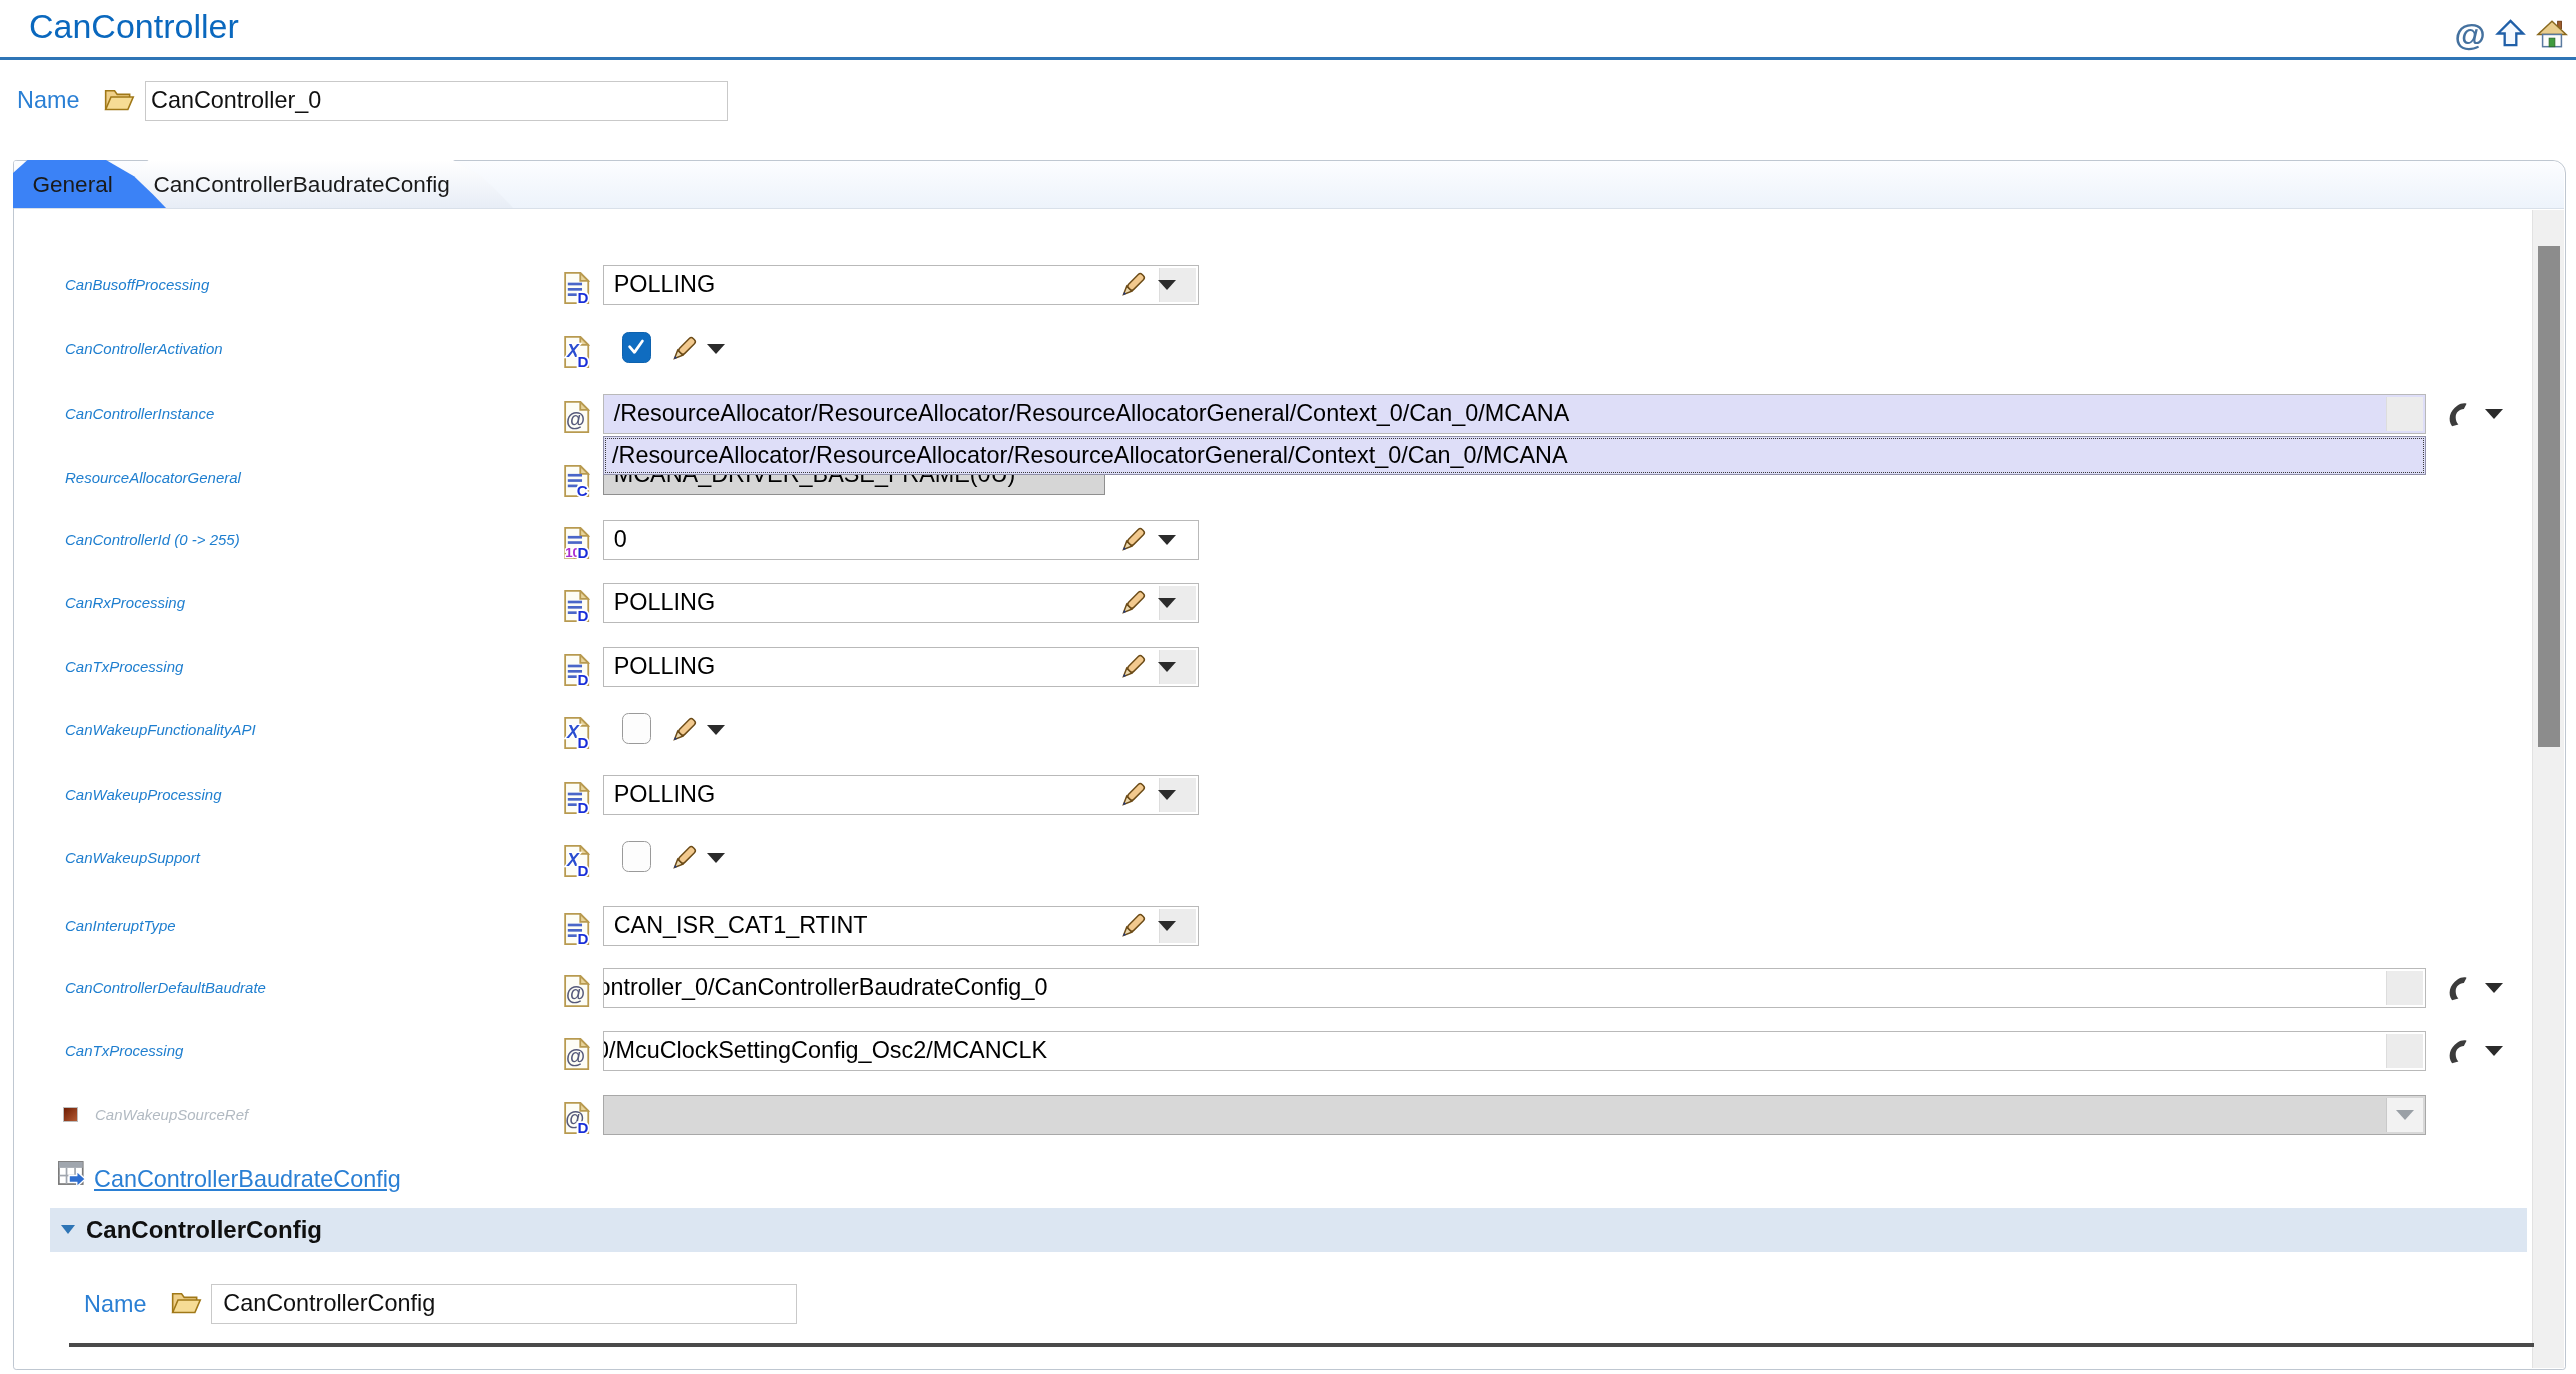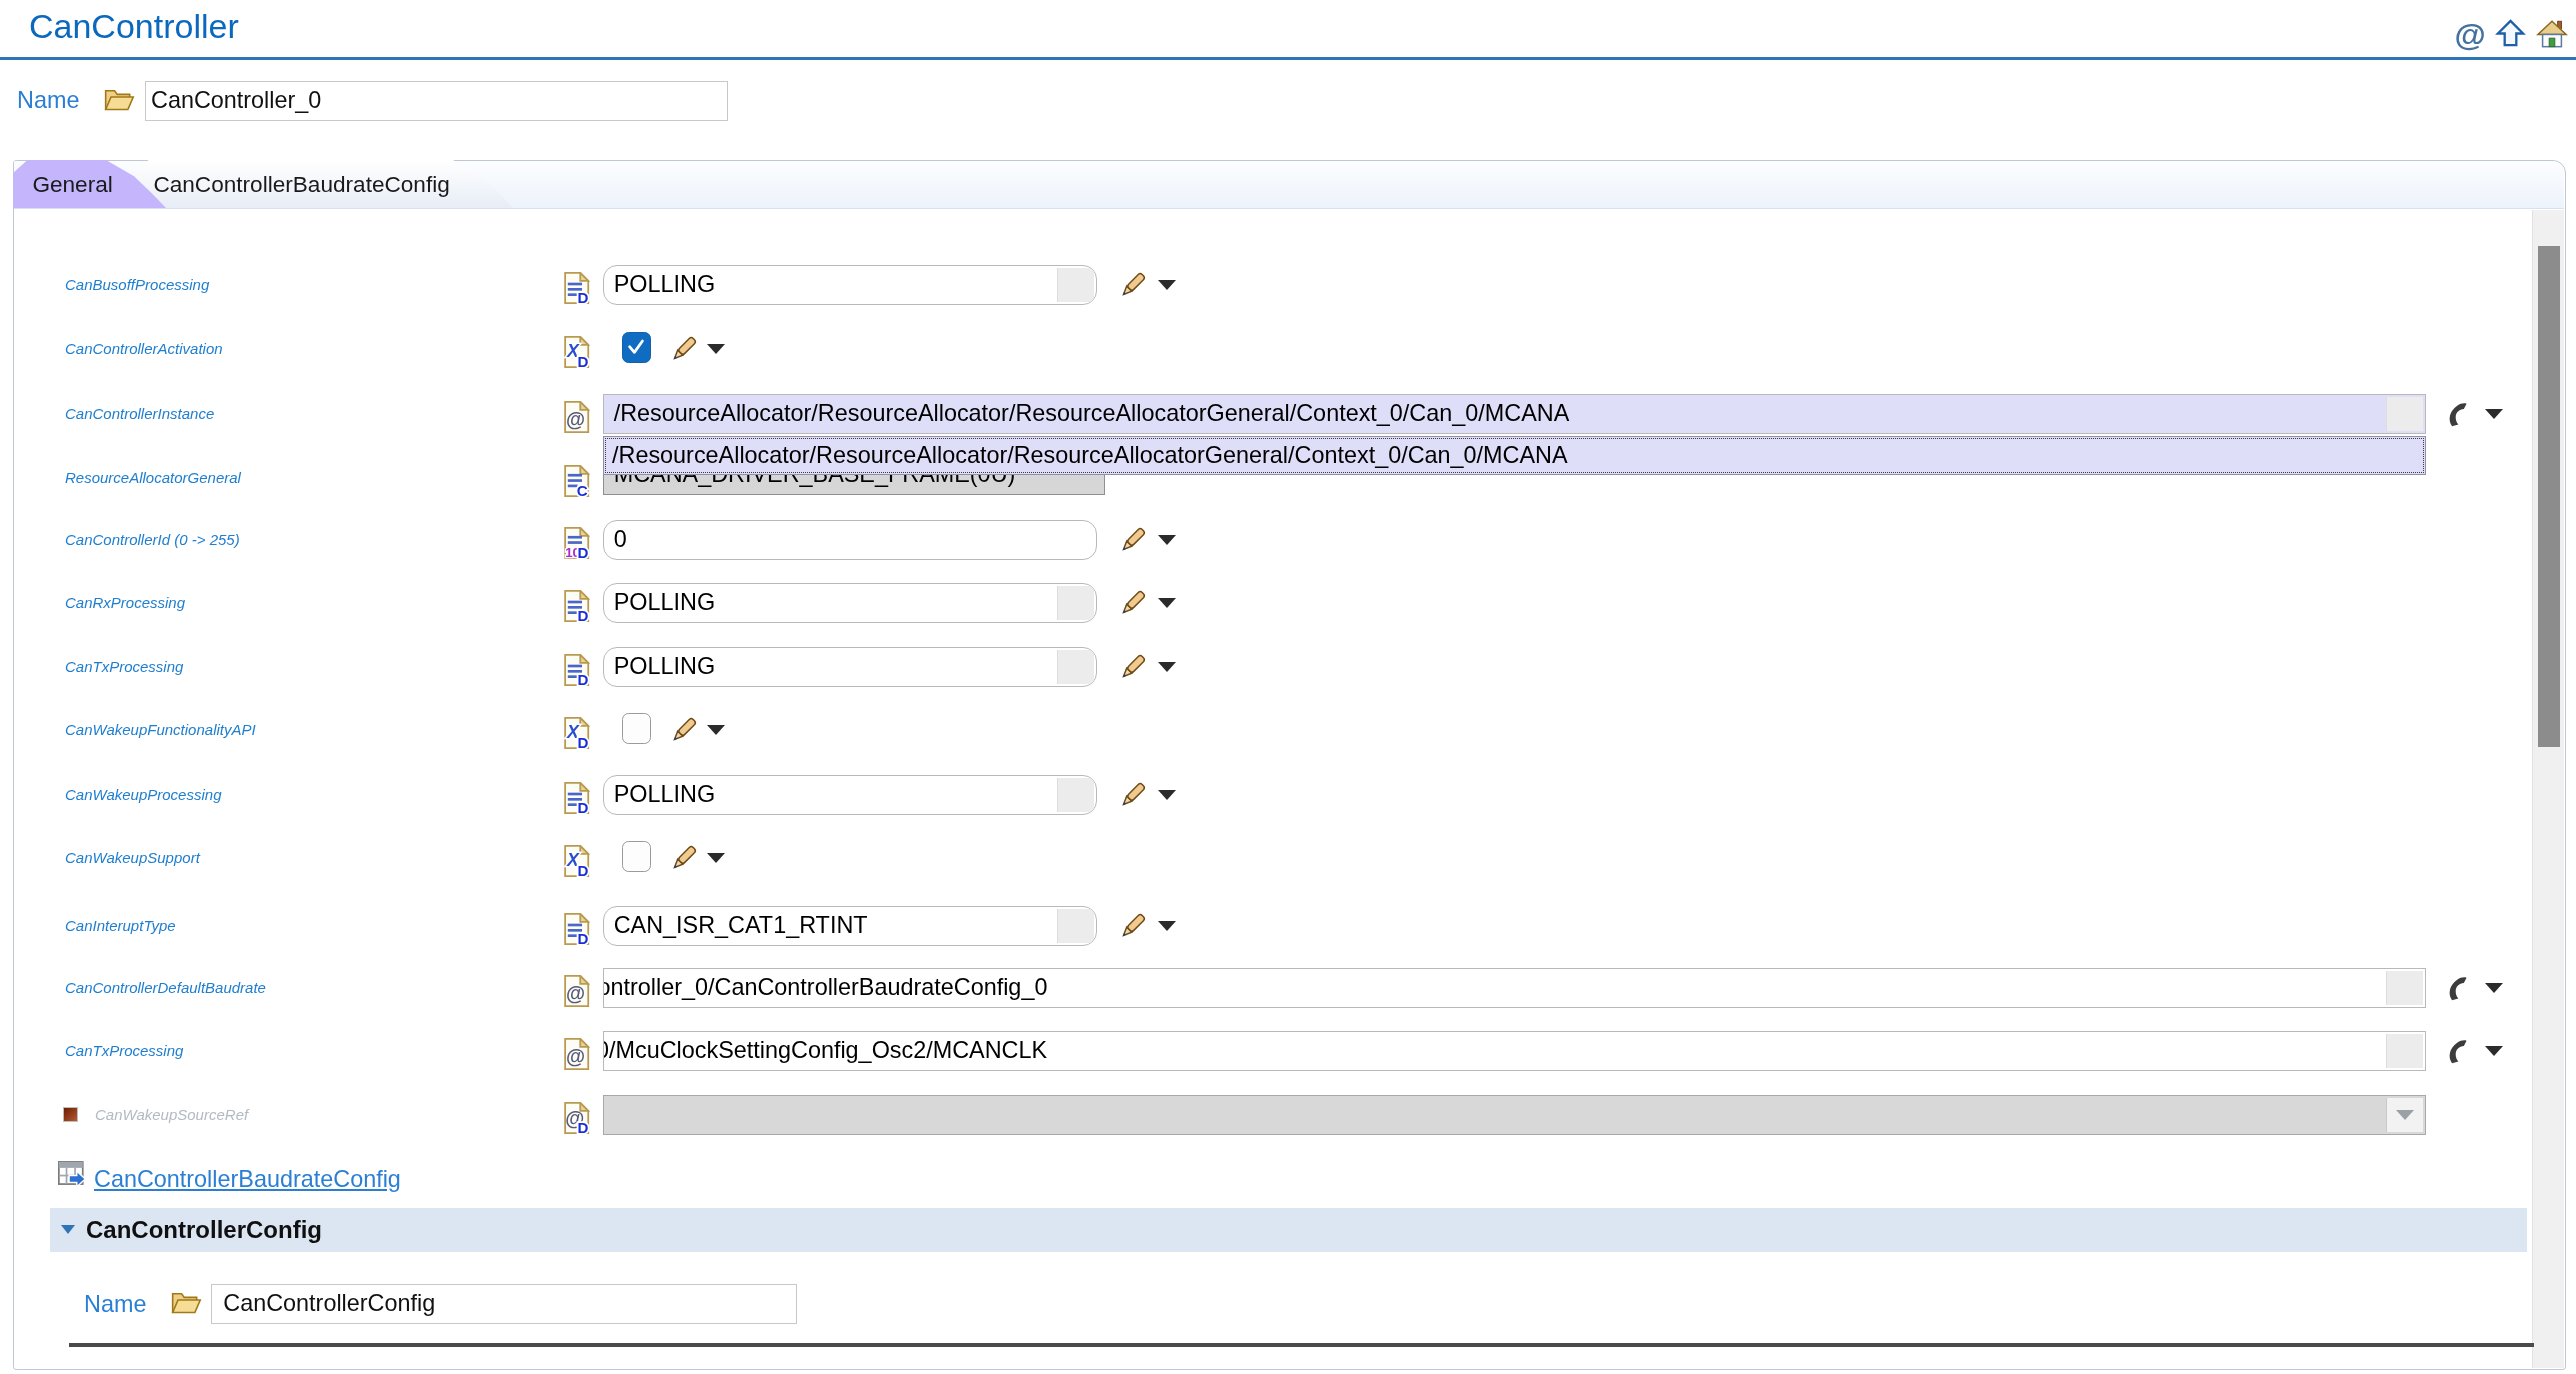--- a/index.html
+++ b/index.html
@@ -20,38 +20,38 @@
 
   
   .tab-panel { position:absolute; left:13px; top:160px; width:2553px; height:1210px;
     background:#ffffff; border:1.6px solid #bfc7d1; border-radius:3.2px 13px 3.2px 3.2px; }
   .tab-strip { position:absolute; left:13.7px; top:161px; width:2550px; height:48px;
     background:linear-gradient(#fcfdff,#edf3fb); border-bottom:0.8px solid #d9e0e9; border-radius:1.6px 12px 0 0; }
   .tab { position:absolute; top:160px; height:48px; font-size:22.6px; color:#1a1a1a;
     display:flex; align-items:flex-end; padding:0 57px 9.7px 19.4px;
     clip-path:polygon(0 100%, 0 13px, 14.5px 0, calc(100% - 60px) 0, calc(100% - 32px) 34%, calc(100% - 13px) 72%, 100% 100%);
     filter:drop-shadow(0 0 0.8px #aab4c2); }
-  .tab-active { left:13px; width:153px; background:#c4b5fd; z-index:5; }
+  .tab-active { left:13px; width:153px; background:#3b82f6; z-index:5; }
   .tab-inactive { left:134px; width:379px; background:linear-gradient(#ffffff,#e7edf6); z-index:4; }
 
   
   .vscroll-track { position:absolute; left:2532px; top:210px; width:32px; height:1158px; background:#f0f0f0; border-left:0.8px solid #e2e2e2; }
   .vscroll-thumb { position:absolute; left:4.8px; top:36px; width:22px; height:501px; background:#8c8c8c; }
 
   
   .row { position:absolute; left:0; width:2527px; height:40px; }
   .lbl { position:absolute; left:65px; top:0; font-size:15px; color:#1e7ecf; line-height:40px; white-space:nowrap;font-style:italic; }
   .lbl-disabled { color:#b2bac2; left:95px; }
   .ticon { position:absolute; left:563px; top:6.5px; width:31px; height:32px; }
   .ticon svg { display:block; }
 
   .field { position:absolute; top:0; height:40px; border:1.6px solid #b9b9b9; background:#fff;
     font-size:23.4px; color:#000; line-height:37px; padding-left:9.7px; white-space:nowrap; overflow:hidden; }
   .combo-strip { position:absolute; right:2.4px; top:2.4px; bottom:2.4px; width:37px; background:#ececec; border-left:0.8px solid #ddd; }
-  .w-enum { left:603px; width:494px;border-radius:14px; }
+  .w-enum { left:603px; width:596px; }
   .w-wide { left:603px; width:1823px; }
   .bg-lav { background:#dedef8; }
   .bg-sel { background:#d6d6d6; border-color:#8f8f8f; }
   .bg-dis { background:#d8d8d8; border-color:#a8a8a8; }
 
   .pencil { position:absolute; left:1117px; top:4.8px; width:31px; height:31px; }
   .dd-arrow { position:absolute; left:1158px; top:15.3px; width:0; height:0;
     border-left:9px solid transparent; border-right:9px solid transparent; border-top:10.5px solid #2b2b2b; }
   .pencil-cb { left:668px; }
   .arrow-cb { left:707px; }

